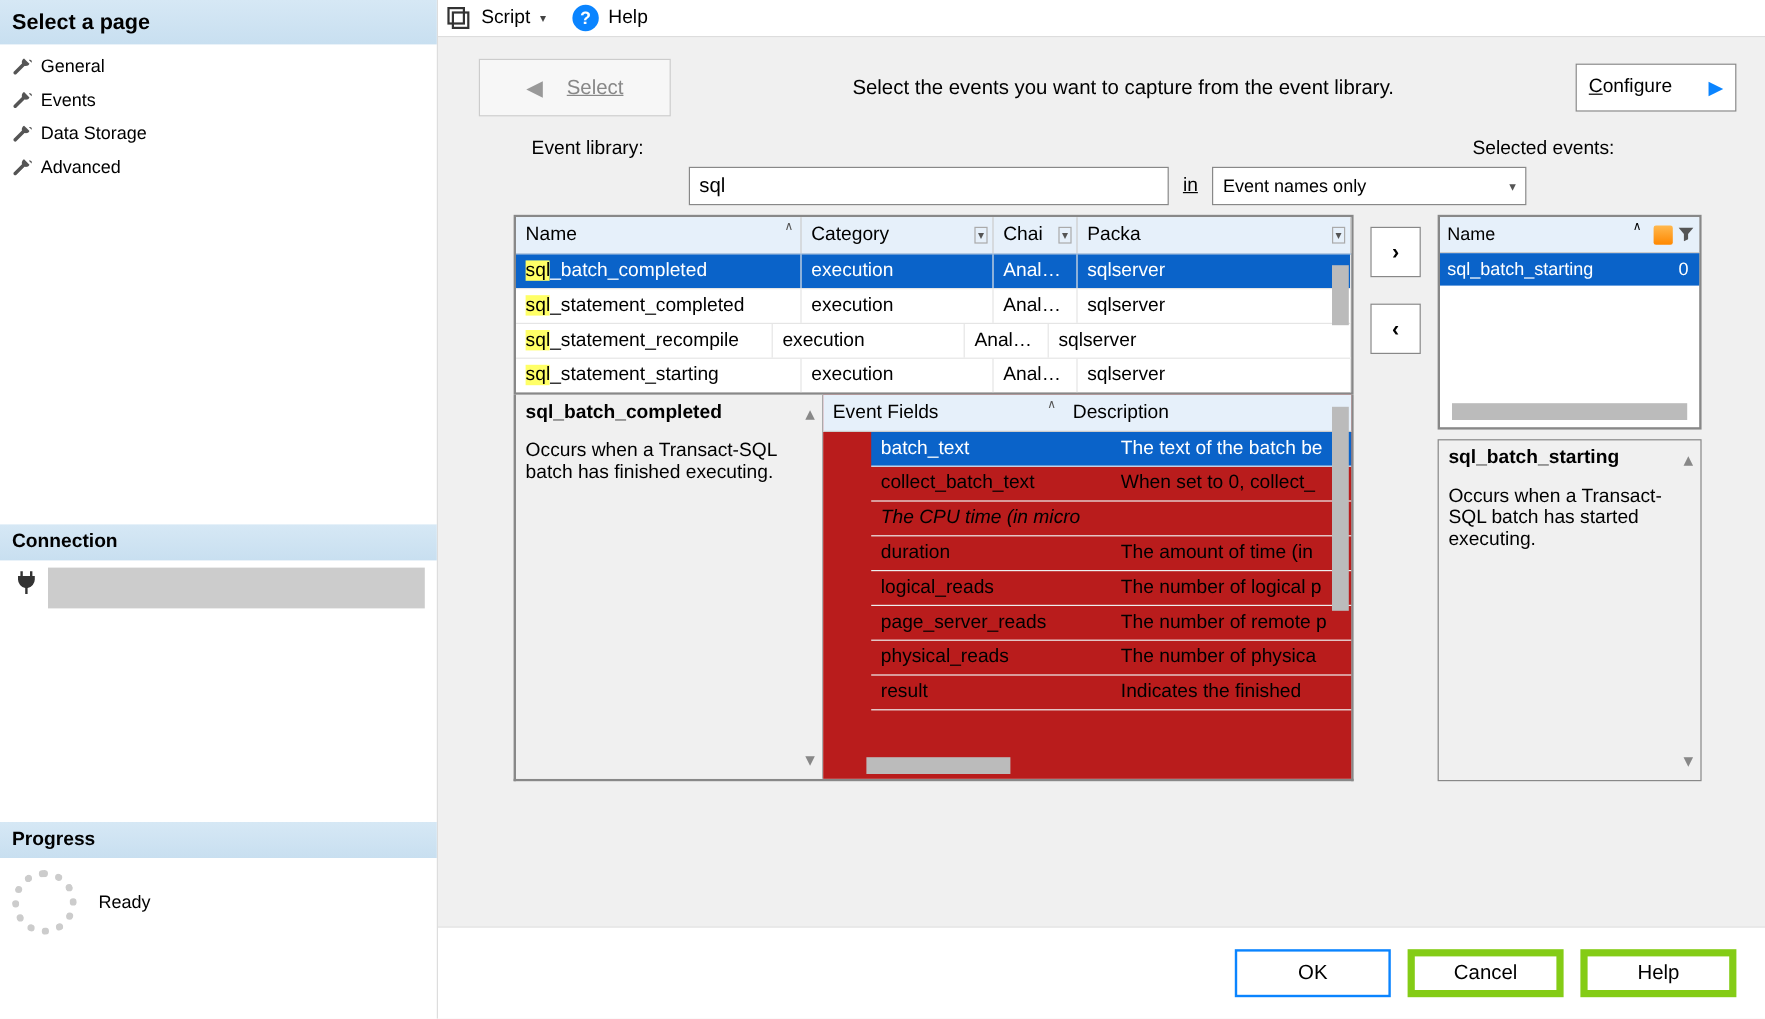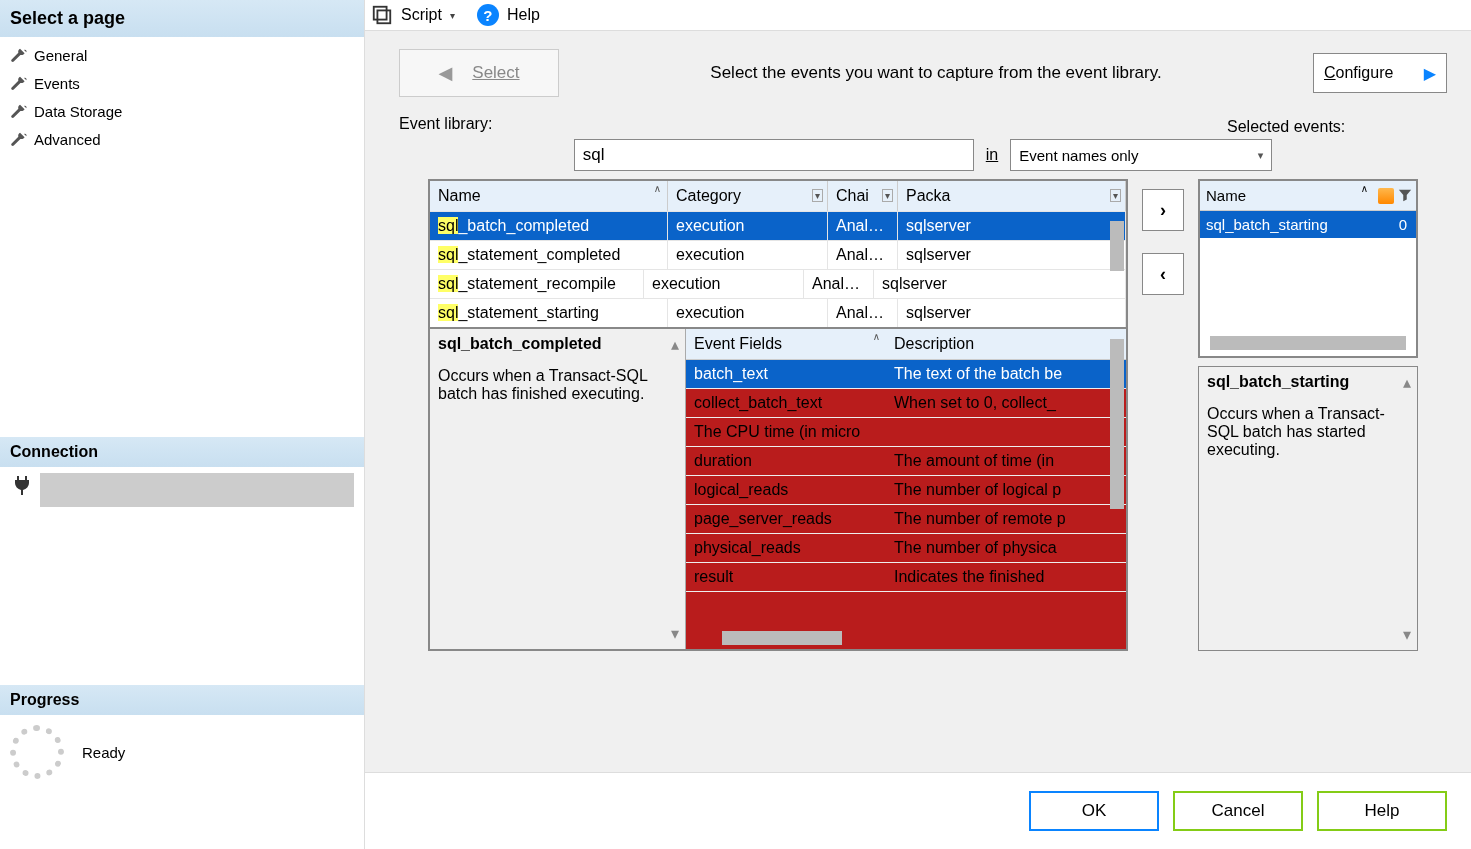--- a/index.html
+++ b/index.html
@@ -129,21 +129,21 @@
     width:256px;background:#f0f0f0;padding:6px 8px;font-size:16px;border-right:1px solid #aaa;
     display:flex;flex-direction:column;position:relative;
   }
   .detail-left .ttl { font-weight:bold; }
   .detail-left .collapse { position:absolute; right:6px; bottom:6px; color:#888;}
   .detail-left .collapse-top { position:absolute; right:6px; top:6px; color:#888;}
   .detail-mid { flex:1;background:#b91c1c;position:relative;}
   .fields-head { display:flex;background:#e6f0fa;border-bottom:1px solid #ccc;}
   .fh { padding:6px 8px;font-size:16px; position:relative;}
   .fh .sort { position:absolute;right:6px;top:2px;font-size:10px;color:#555;}
-  .fr { display:flex;border-bottom:1px solid #eee;}
+  .fr { display:flex;border-bottom:1px solid #eee;margin-left:40px;}
   .fc { padding:5px 8px;white-space:nowrap;overflow:hidden;text-overflow:ellipsis;font-size:16px;}
   .fr.sel { background:#0a63c9;color:#fff;}
   .hscroll { position:absolute;bottom:4px;left:36px;height:14px;width:120px;background:#bbb;}
   .mid-buttons { display:flex;flex-direction:column;gap:22px;margin-top:10px;}
   .sq-btn {
     width:42px;height:42px;background:#fff;border:1px solid #888;
     display:flex;align-items:center;justify-content:center;font-size:18px;font-weight:bold;
   }
   .right-col { width:220px; display:flex;flex-direction:column; gap:8px;}
   .sel-evt-label { font-size:16px; margin-top:18px;}
@@ -159,26 +159,26 @@
     position:relative;height:322px;
   }
   .sel-detail .ttl { font-weight:bold;}
   .sel-detail .collapse-top { position:absolute;right:6px;top:6px;color:#888;}
   .sel-detail .collapse { position:absolute;right:6px;bottom:6px;color:#888;}
   .footer {
     display:flex;justify-content:flex-end;gap:14px;
     padding:18px 24px;background:#fff;border-top:1px solid #ddd;
   }
   .btn {
-    min-width:130px;height:40px;border:2px solid #84cc16;background:#fff;
+    min-width:130px;height:40px;border:6px solid #84cc16;background:#fff;
     display:flex;align-items:center;justify-content:center;font-size:17px;cursor:pointer;
   }
   .btn.primary { border:2px solid #0a84ff;color:#000;}
   .underline-first::first-letter { text-decoration: underline; }
-  .library-top { display:flex; align-items:center; }
+  .library-top { display:flex; align-items:flex-start;margin-left:44px; }
   .lib-left { flex:1; }
   .lib-right { width:220px; margin-left:auto;}
   .right-stack { display:flex; gap:14px; }
   .mid-scroll-v { position:absolute;right:2px;top:10px;width:14px;height:170px;background:#bbb;}
   .sidebar .spacer-lg { height:280px;}
   .light-icon { width:16px;height:16px;background:linear-gradient(#ffb84d,#ff8800);display:inline-block;border-radius:2px;}
   .funnel-icon { width:14px;height:14px;display:inline-block;}
 </style>
 </head>
 <body>
@@ -357,21 +357,21 @@
                   <div id="fields-body">
                       <div class="fr sel">
                         <div class="fc" style="width:200px;">batch_text</div>
                         <div class="fc" style="flex:1;">The text of the batch be</div>
                       </div>
                       <div class="fr">
                         <div class="fc" style="width:200px;">collect_batch_text</div>
                         <div class="fc" style="flex:1;">When set to 0, collect_</div>
                       </div>
                       <div class="fr">
-                        <div class="fc" style="flex:1;">The CPU time (in micro</div>
+                        <div class="fc" style="flex:1;font-style:italic;">The CPU time (in micro</div>
                       </div>
                       <div class="fr">
                         <div class="fc" style="width:200px;">duration</div>
                         <div class="fc" style="flex:1;">The amount of time (in </div>
                       </div>
                       <div class="fr">
                         <div class="fc" style="width:200px;">logical_reads</div>
                         <div class="fc" style="flex:1;">The number of logical p</div>
                       </div>
                       <div class="fr">

